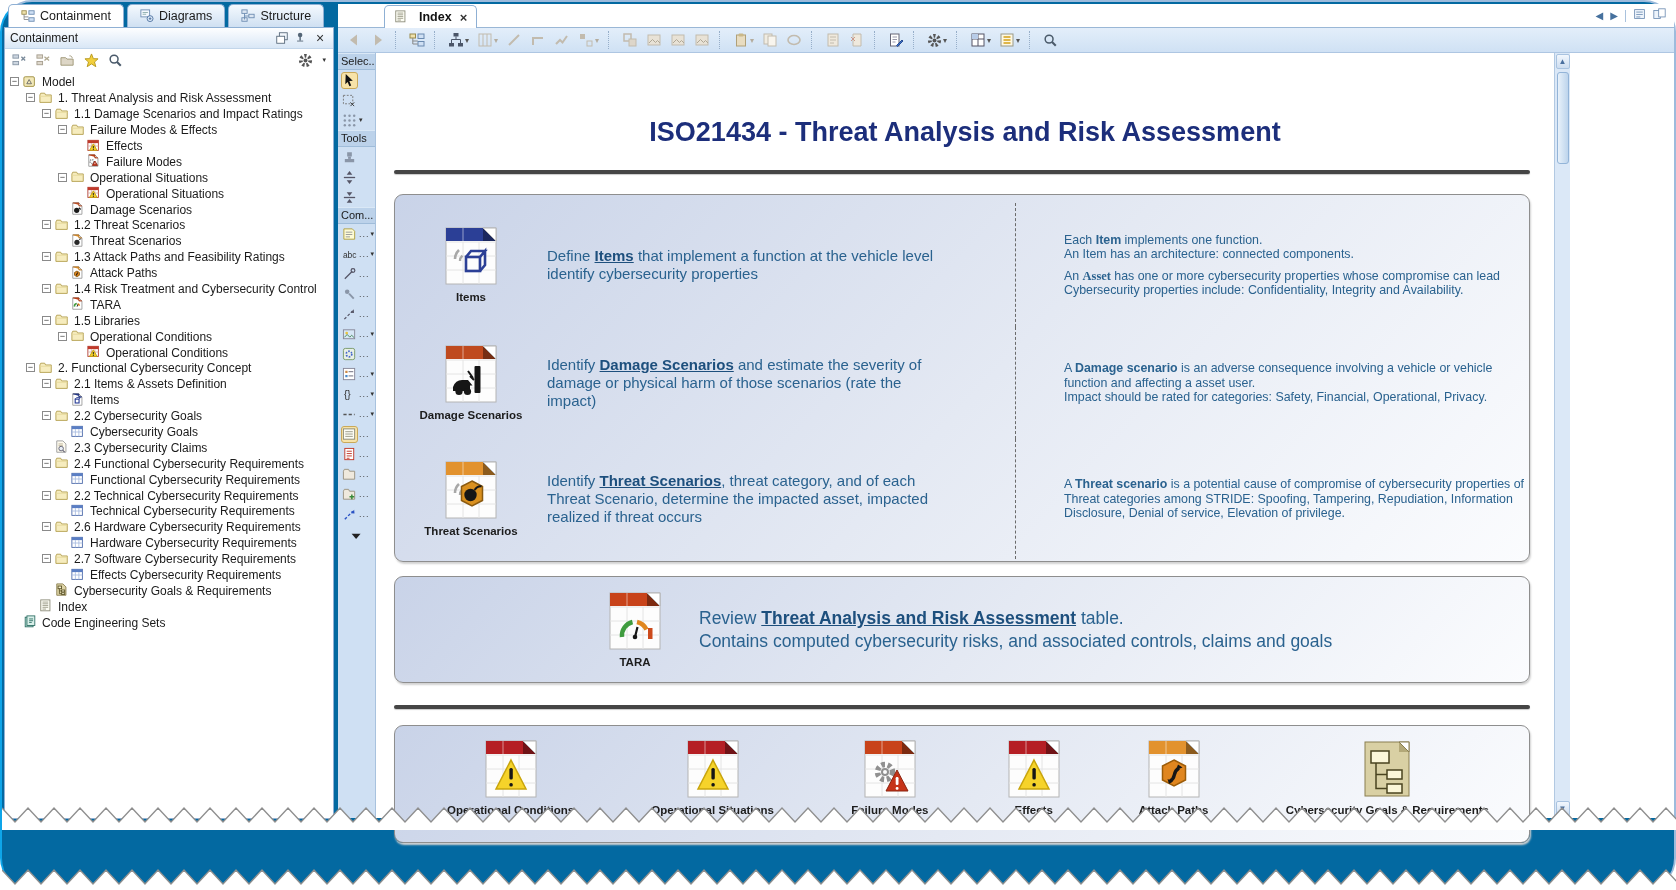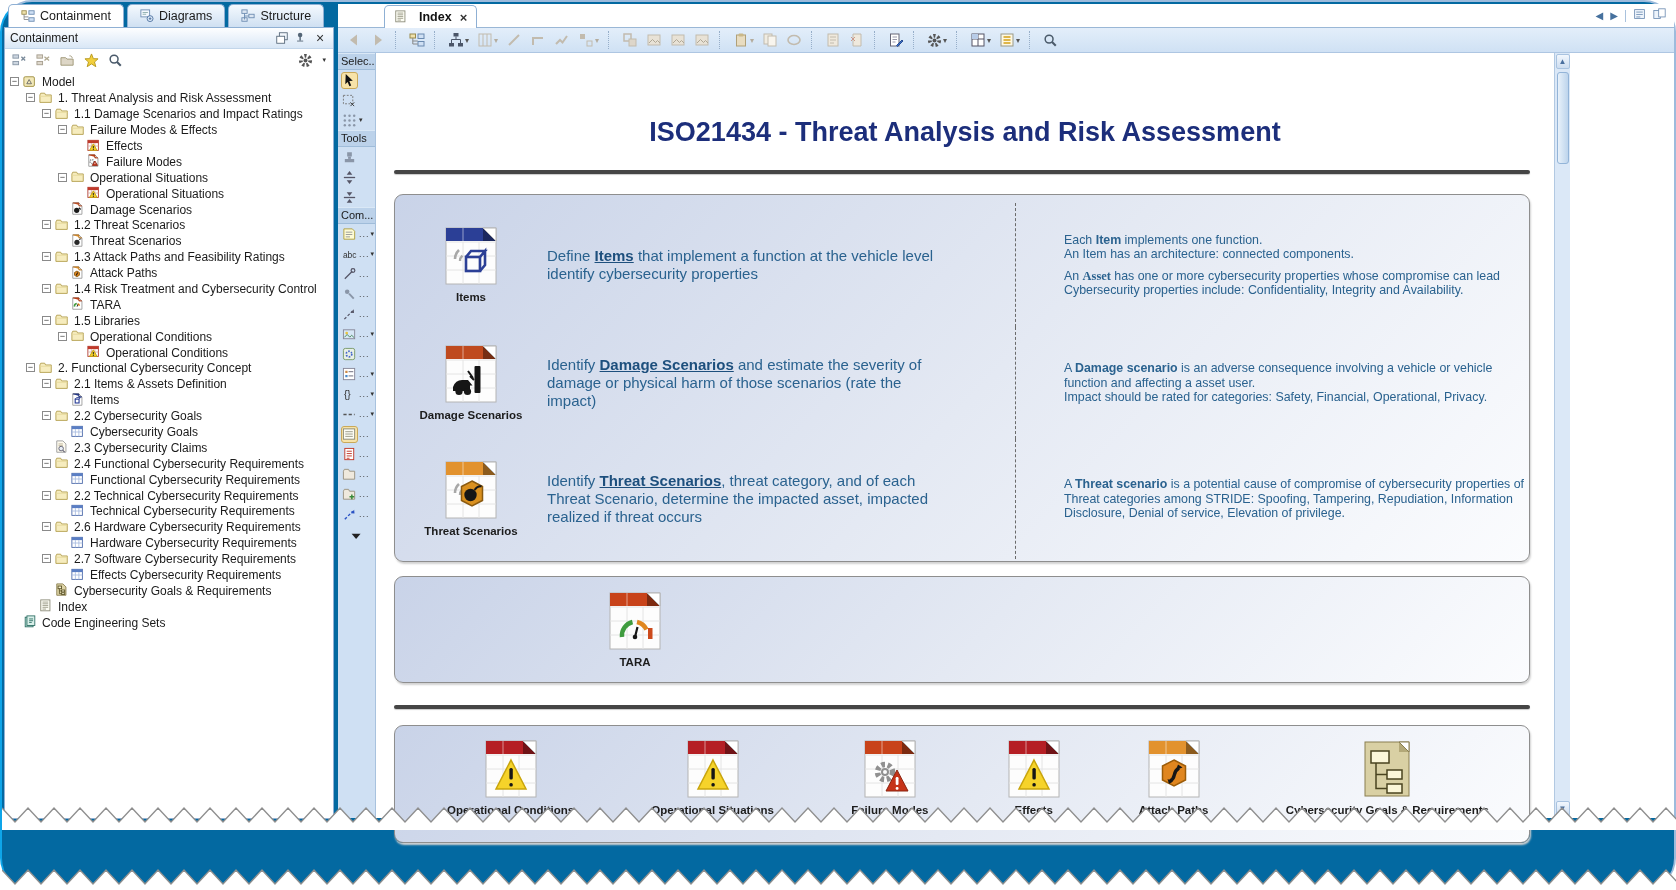--- a/index.html
+++ b/index.html
@@ -1123,20 +1123,24 @@
  <polygon points="40,1 53,14 40,14" fill="rgb(124,42,16)"></polygon>
  <polygon points="40,1 53,1 53,14" fill="#fff" stroke="#b4b4b4"></polygon>
  <path d="M15 45a14 14 0 0 1 10.5-15" stroke="#3f9c3f" stroke-width="4.5" fill="none"></path>
                   <path d="M30 30a14 14 0 0 1 9.5 7.5" stroke="#e0861f" stroke-width="4.5" fill="none"></path>
                   <rect x="41" y="36" width="4.5" height="11" fill="#cc4a1c"></rect>
                   <path d="M28 45l2.5-10" stroke="#161616" stroke-width="2.2"></path>
                   <circle cx="28" cy="45" r="2.3" fill="#161616"></circle>
                 </svg></div>
               <div class="caption">TARA</div>
             </div>
+            <div class="b2text">
+              <div class="bline"><span>Review </span><span class="lnk">Threat Analysis and Risk Assessment</span><span> table.</span></div>
+              <div class="bline"><span>Contains computed cybersecurity risks, and associated controls, claims and goals</span></div>
+            </div>
           </div>
 
         <div class="hrule" style="top:652px;"></div>
 
         <div class="bigbox b3" style="top:672px;height:118px;" id="box3">
             <div class="b3item">
               <div><svg width="56" height="58" viewBox="0 0 56 58">
  <rect x="3" y="1" width="50" height="56" fill="#fdfdfd" stroke="#b4b4b4"></rect>
  <path d="M3 15h50M3 29h50M3 43h50M20 15v42M36 15v42" stroke="#e4e4e4" fill="none"></path>
  <path d="M3 1h37v13H3z" fill="#b51f24"></path>

